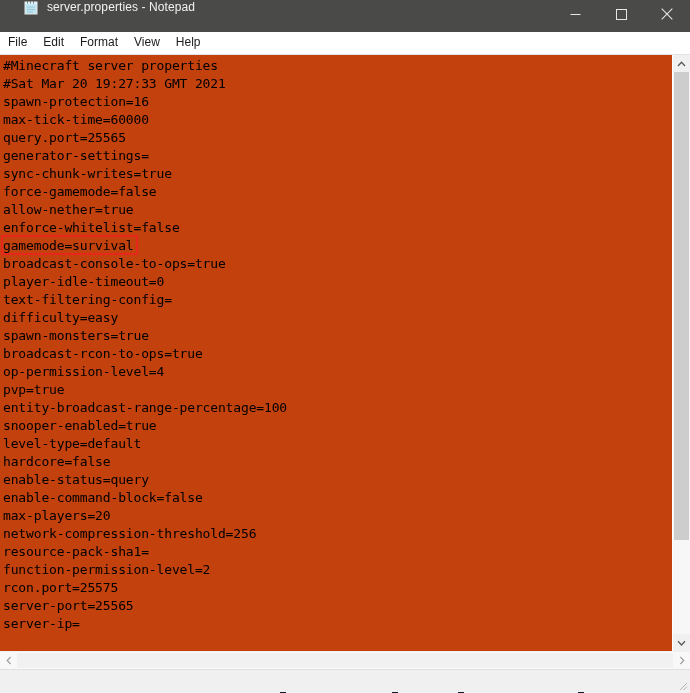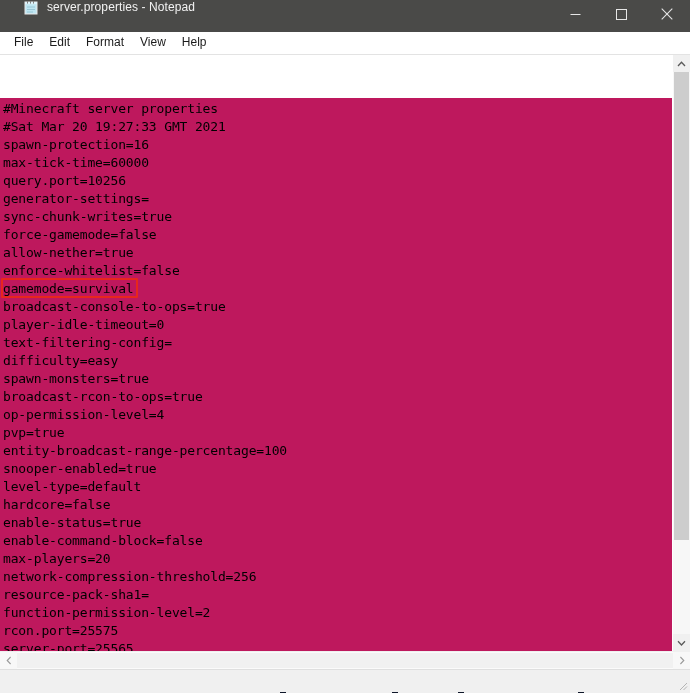--- a/index.html
+++ b/index.html
@@ -63,21 +63,20 @@
     justify-content: center;
   }
   .win-btn svg { display: block; }
 
   
   .menubar {
     height: 21px;
     background: #ffffff;
     display: flex;
     align-items: center;
-    padding-left: 6px;
     flex: 0 0 auto;
     border-bottom: 1px solid #ffffff;
   }
   .menu-item {
     font-size: 12px;
     color: #1b1b1b;
     padding: 2px 8px 3px 8px;
     white-space: nowrap;
     font-family: "Liberation Sans", sans-serif;
   }
@@ -90,22 +89,21 @@
     position: relative;
     overflow: hidden;
     background: #ffffff;
     border-top: 1px solid #e3e3e3;
   }
 
   .text-wrap {
     flex: 1 1 auto;
     position: relative;
     overflow: hidden;
-    background: #be185d;
-    margin-top: 43px;
+    background: #c2410c;
   }
 
   .text-area {
     position: absolute;
     top: 0;
     left: 0;
     right: 0;
     bottom: 0;
     padding: 2px 0 0 3px;
     box-sizing: border-box;
@@ -277,40 +275,40 @@
     <div class="menu-item">Help</div>
   </div>
 
   <div class="content-area">
     <div class="text-wrap">
       <div class="text-area" id="text-area">
           <div class="line">#Minecraft server properties</div>
           <div class="line">#Sat Mar 20 19:27:33 GMT 2021</div>
           <div class="line">spawn-protection=16</div>
           <div class="line">max-tick-time=60000</div>
-          <div class="line">query.port=10256</div>
+          <div class="line">query.port=25565</div>
           <div class="line">generator-settings=</div>
           <div class="line">sync-chunk-writes=true</div>
           <div class="line">force-gamemode=false</div>
           <div class="line">allow-nether=true</div>
           <div class="line">enforce-whitelist=false</div>
           <div class="line">gamemode=survival</div>
           <div class="line">broadcast-console-to-ops=true</div>
           <div class="line">player-idle-timeout=0</div>
           <div class="line">text-filtering-config=</div>
           <div class="line">difficulty=easy</div>
           <div class="line">spawn-monsters=true</div>
           <div class="line">broadcast-rcon-to-ops=true</div>
           <div class="line">op-permission-level=4</div>
           <div class="line">pvp=true</div>
           <div class="line">entity-broadcast-range-percentage=100</div>
           <div class="line">snooper-enabled=true</div>
           <div class="line">level-type=default</div>
           <div class="line">hardcore=false</div>
-          <div class="line">enable-status=true</div>
+          <div class="line">enable-status=query</div>
           <div class="line">enable-command-block=false</div>
           <div class="line">max-players=20</div>
           <div class="line">network-compression-threshold=256</div>
           <div class="line">resource-pack-sha1=</div>
           <div class="line">function-permission-level=2</div>
           <div class="line">rcon.port=25575</div>
           <div class="line">server-port=25565</div>
           <div class="line">server-ip=</div>
         </div>
       <div class="annotation-box" id="annotation-box" style="top: 180px; left: 1px; height: 20px; width: 137px; border-color: rgb(232, 38, 28);"></div>

